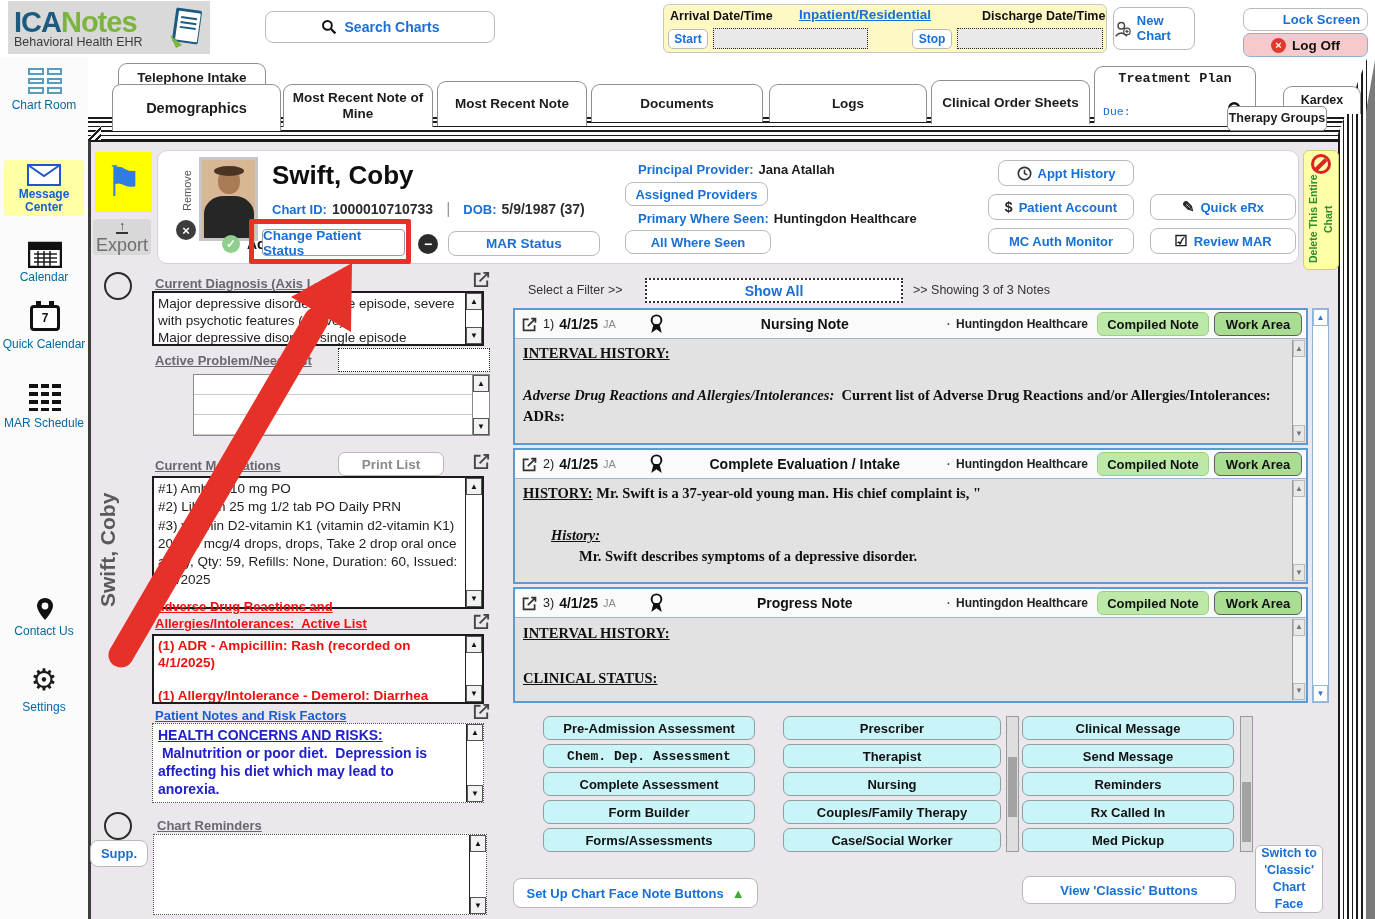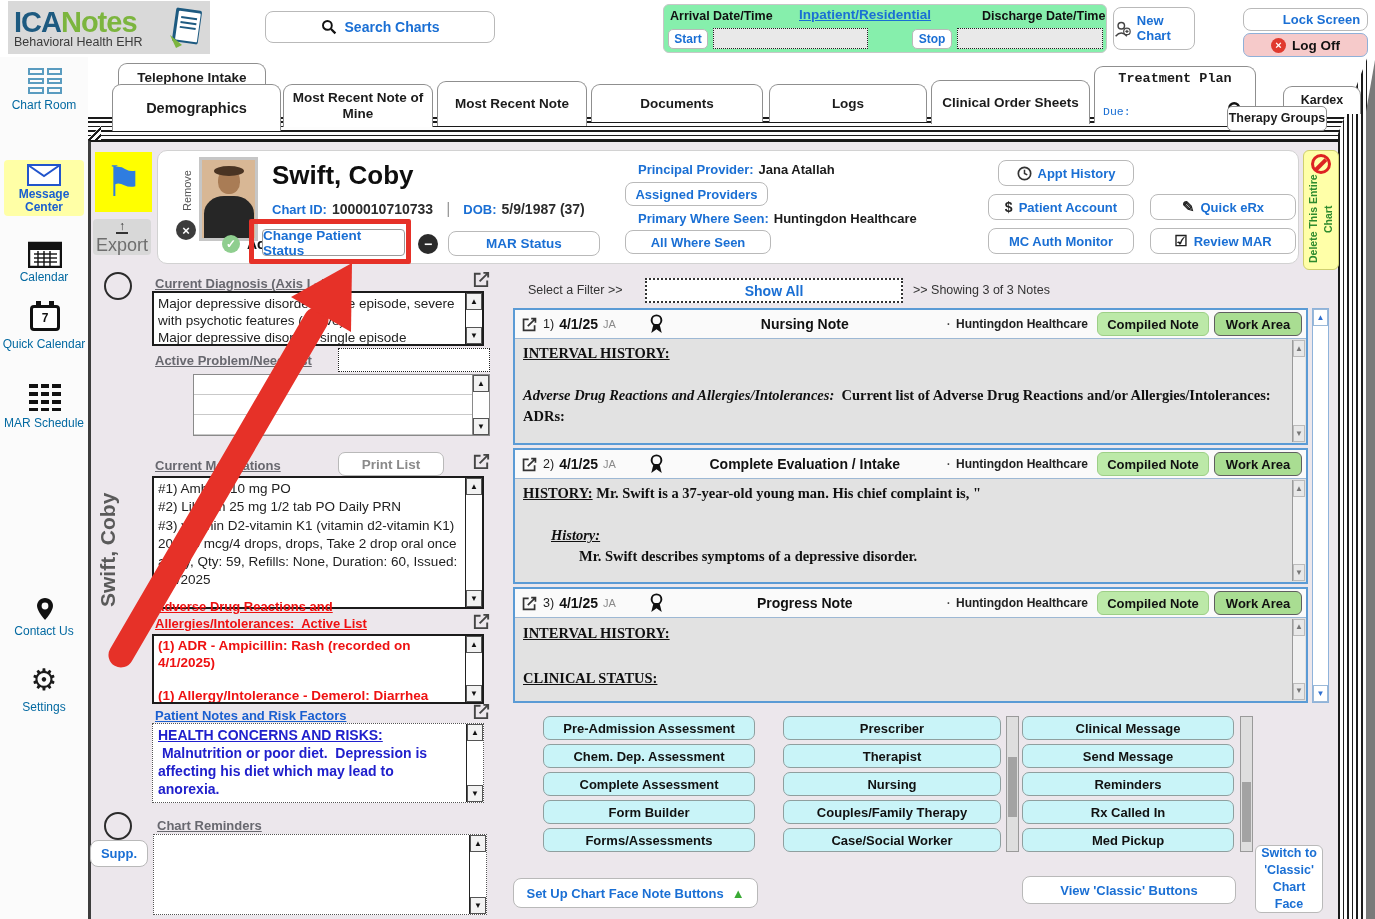--- a/index.html
+++ b/index.html
@@ -64,21 +64,21 @@
   </div>
 
   <div class="abs btnw" style="left:265px;top:11px;width:230px;height:32px;gap:8px;font-size:14px;">
     <svg width="16" height="16" viewBox="0 0 20 20">
         <circle cx="8" cy="8" r="5.5" fill="none" stroke="#111" stroke-width="2.4"></circle>
         <line x1="12.5" y1="12.5" x2="18" y2="18" stroke="#111" stroke-width="2.8"></line>
       </svg>
     <span>Search Charts</span>
   </div>
 
-  <div class="abs" style="left:663px;top:4px;width:444px;height:49px;border:1px solid #c7c7c7;border-radius:6px;background:#86efac;box-sizing:border-box;">
+  <div class="abs" style="left:663px;top:4px;width:444px;height:49px;border:1px solid #c7c7c7;border-radius:6px;background:#fef9c3;box-sizing:border-box;">
     <span class="abs bold" style="left:6px;top:4px;font-size:12.5px;color:#111;">Arrival Date/Time</span>
     <span class="abs bold blue" style="left:135px;top:2px;font-size:13.5px;text-decoration:underline;">Inpatient/Residential</span>
     <span class="abs bold" style="left:318px;top:4px;font-size:12.5px;color:#111;">Discharge Date/Time</span>
     <span class="abs btnw" style="left:4px;top:24px;width:40px;height:20px;font-size:12px;border-radius:5px;">Start</span>
     <div class="abs" style="left:49px;top:23px;width:155px;height:21px;background:#e9e9e9;border:1.6px dotted #222;box-sizing:border-box;"></div>
     <span class="abs btnw" style="left:248px;top:24px;width:40px;height:20px;font-size:12px;border-radius:5px;">Stop</span>
     <div class="abs" style="left:293px;top:23px;width:146px;height:21px;background:#e9e9e9;border:1.6px dotted #222;box-sizing:border-box;"></div>
   </div>
 
   <div class="abs btnw" style="left:1113px;top:7px;width:82px;height:43px;gap:5px;font-size:13px;line-height:1.1;">
@@ -438,21 +438,21 @@
     </div>
   </div>
 
   <div class="sb bluey abs" style="left:1312px;top:308px;width:17px;height:395px;">
       <span class="sba">▲</span>
       <span class="sbt"></span>
       <span class="sba">▼</span>
     </div>
 
   <div class="cyanbtn" style="left:543px;top:716px;">Pre-Admission Assessment</div>
-  <div class="cyanbtn" style="left:543px;top:744px;">Chem. Dep. Assessment</div>
+  <div class="cyanbtn" style="left:543px;top:744px;font-family:Liberation Mono, monospace;">Chem. Dep. Assessment</div>
   <div class="cyanbtn" style="left:543px;top:772px;">Complete Assessment</div>
   <div class="cyanbtn" style="left:543px;top:800px;">Form Builder</div>
   <div class="cyanbtn" style="left:543px;top:828px;">Forms/Assessments</div>
 
   <div class="cyanbtn" style="left:783px;top:716px;width:218px;">Prescriber</div>
   <div class="cyanbtn" style="left:783px;top:744px;width:218px;">Therapist</div>
   <div class="cyanbtn" style="left:783px;top:772px;width:218px;">Nursing</div>
   <div class="cyanbtn" style="left:783px;top:800px;width:218px;">Couples/Family Therapy</div>
   <div class="cyanbtn" style="left:783px;top:828px;width:218px;">Case/Social Worker</div>
   <div class="abs" style="left:1006px;top:716px;width:13px;height:136px;background:#dedede;border:1px solid #9a9a9a;box-sizing:border-box;">

